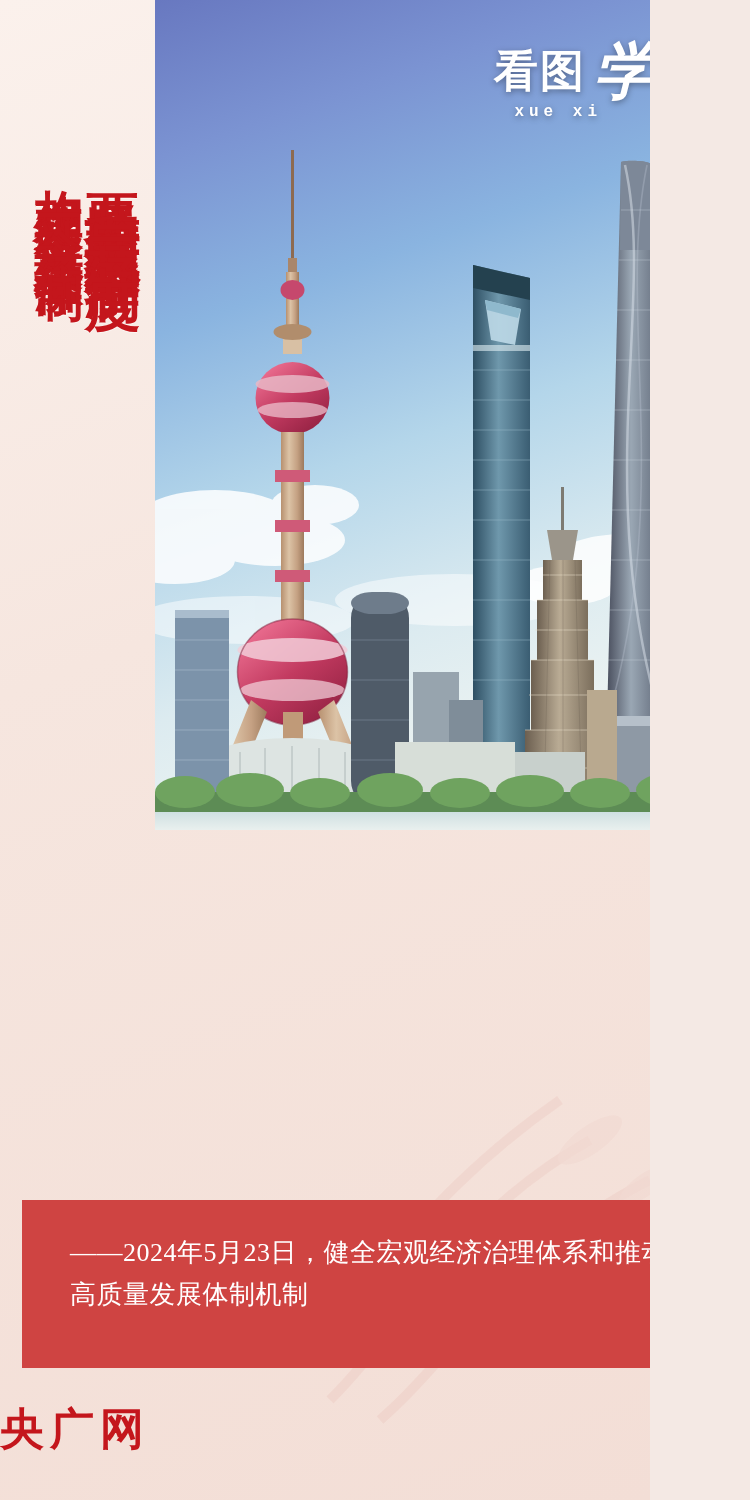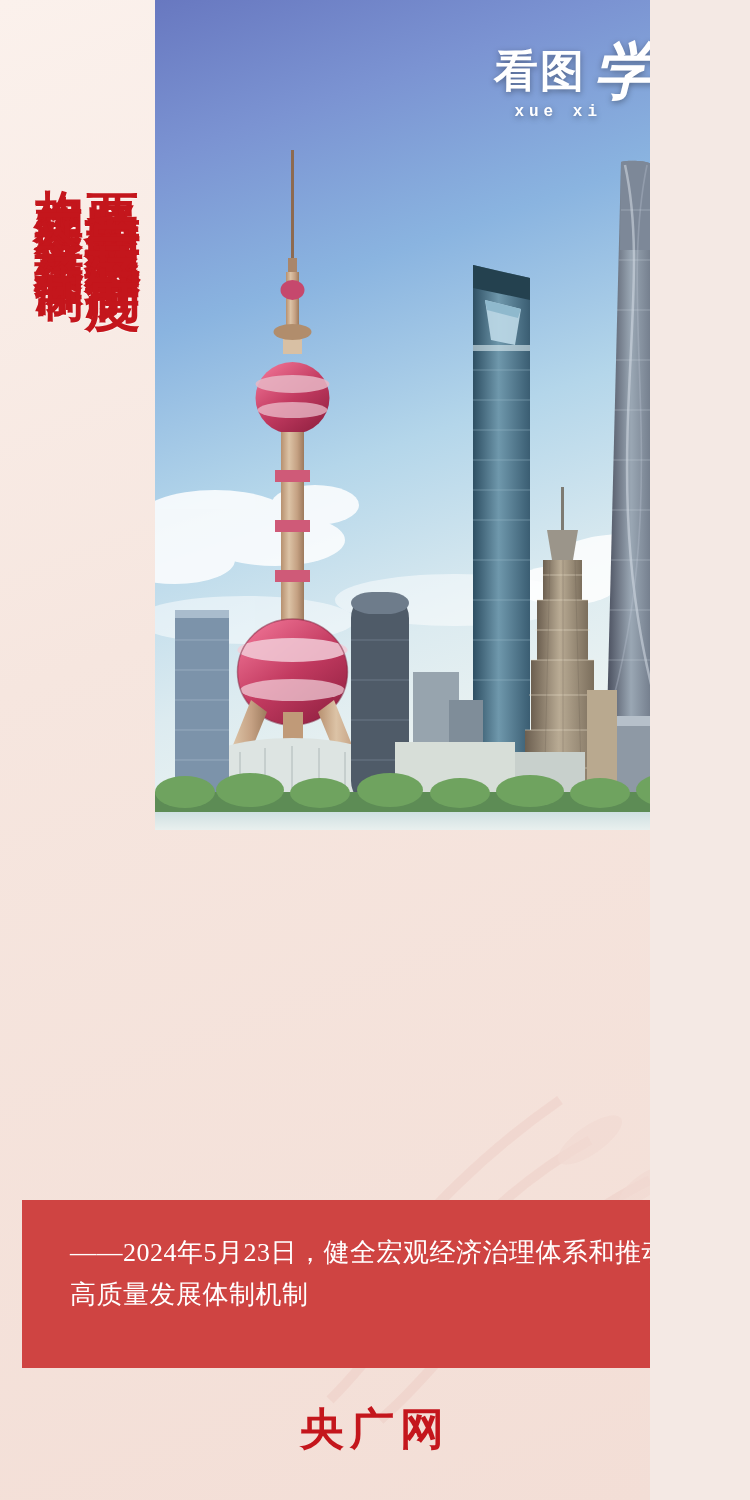--- a/index.html
+++ b/index.html
@@ -152,21 +152,21 @@
     line-height: 1.6;
     letter-spacing: 0.5px;
   }
 
   
   .footer {
     position: absolute;
     left: 0;
     top: 1400px;
     width: 750px;
-    text-align: center;
+    text-align: left;
     z-index: 6;
   }
   .footer-logo {
     display: inline-block;
     color: #c4161c;
     font-family: "Liberation Sans", sans-serif;
     font-weight: bold;
     font-size: 44px;
     letter-spacing: 6px;
   }

